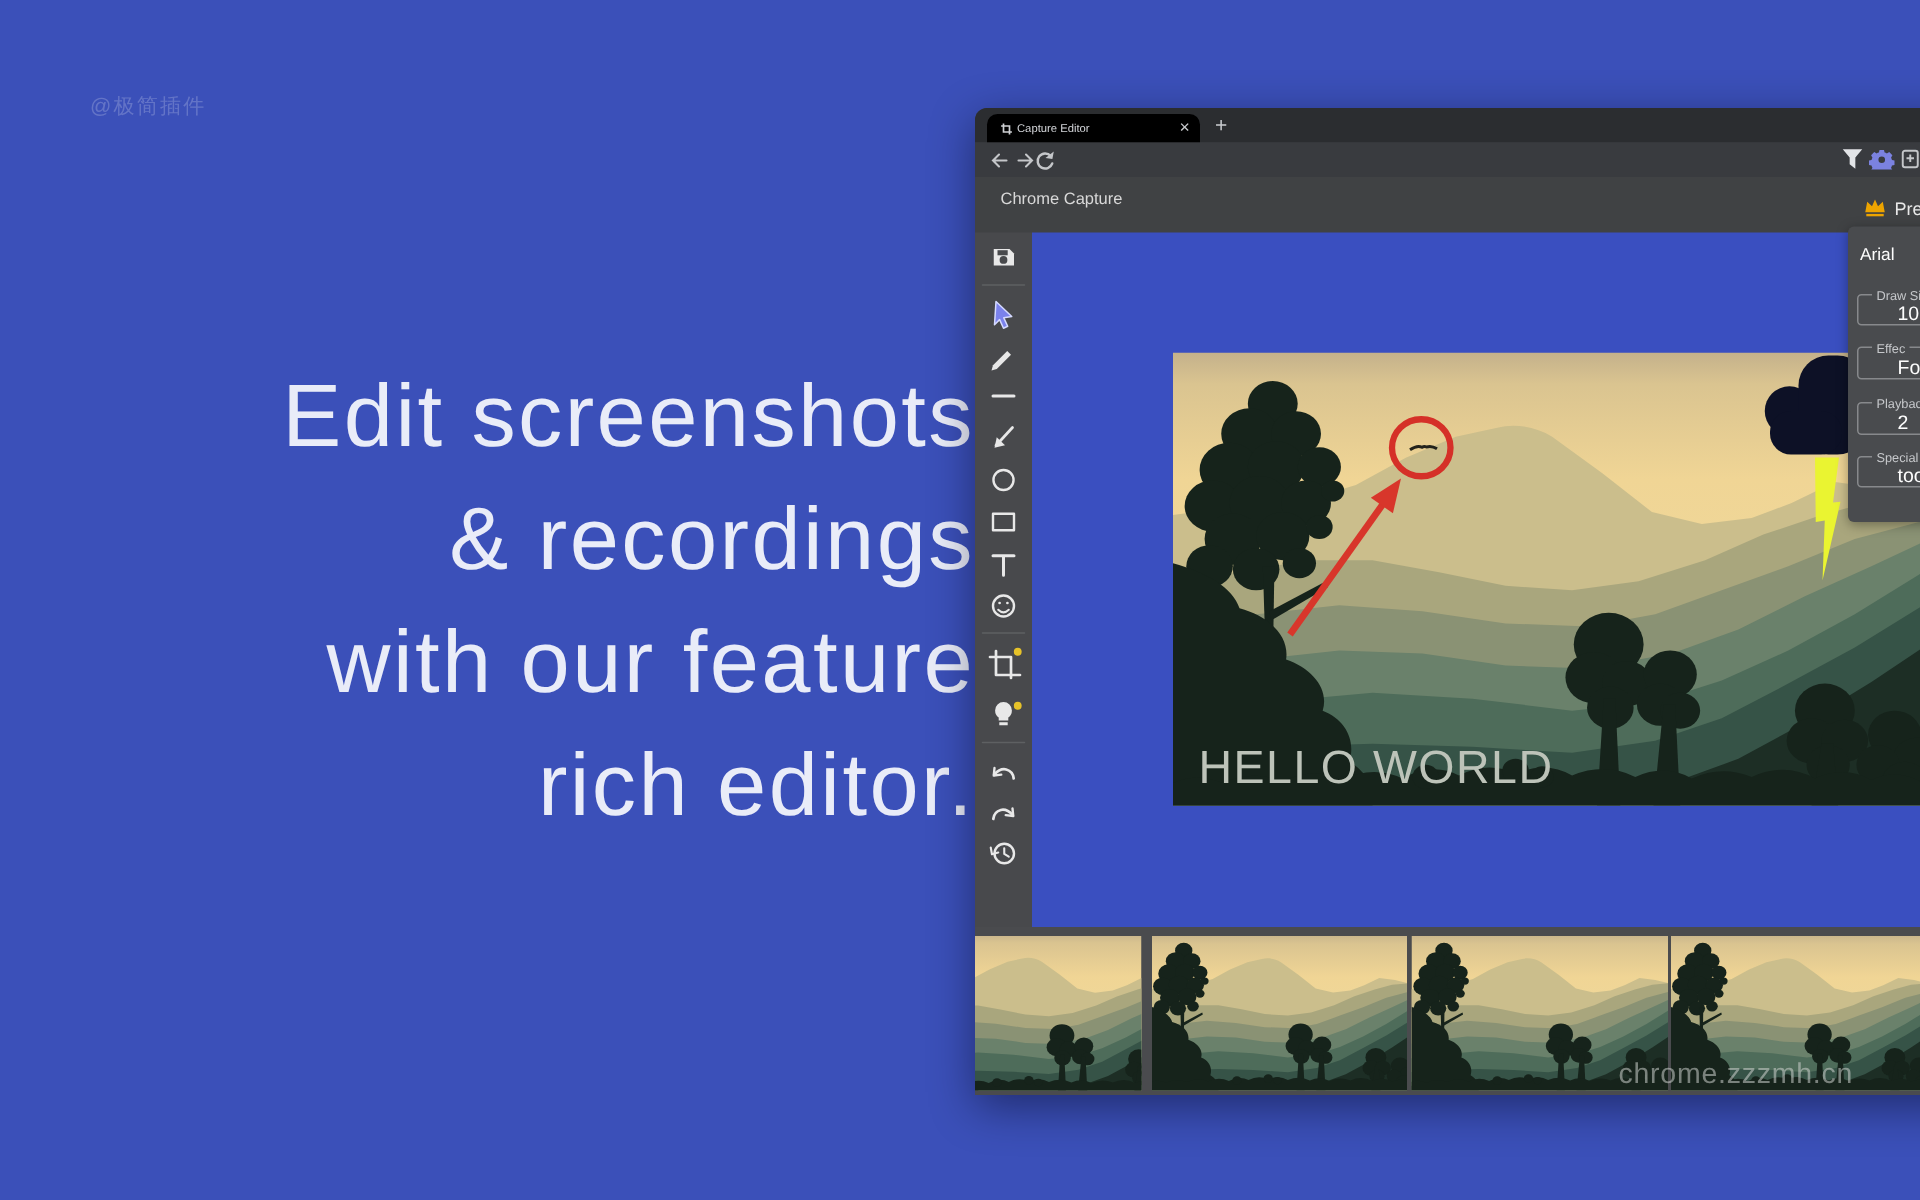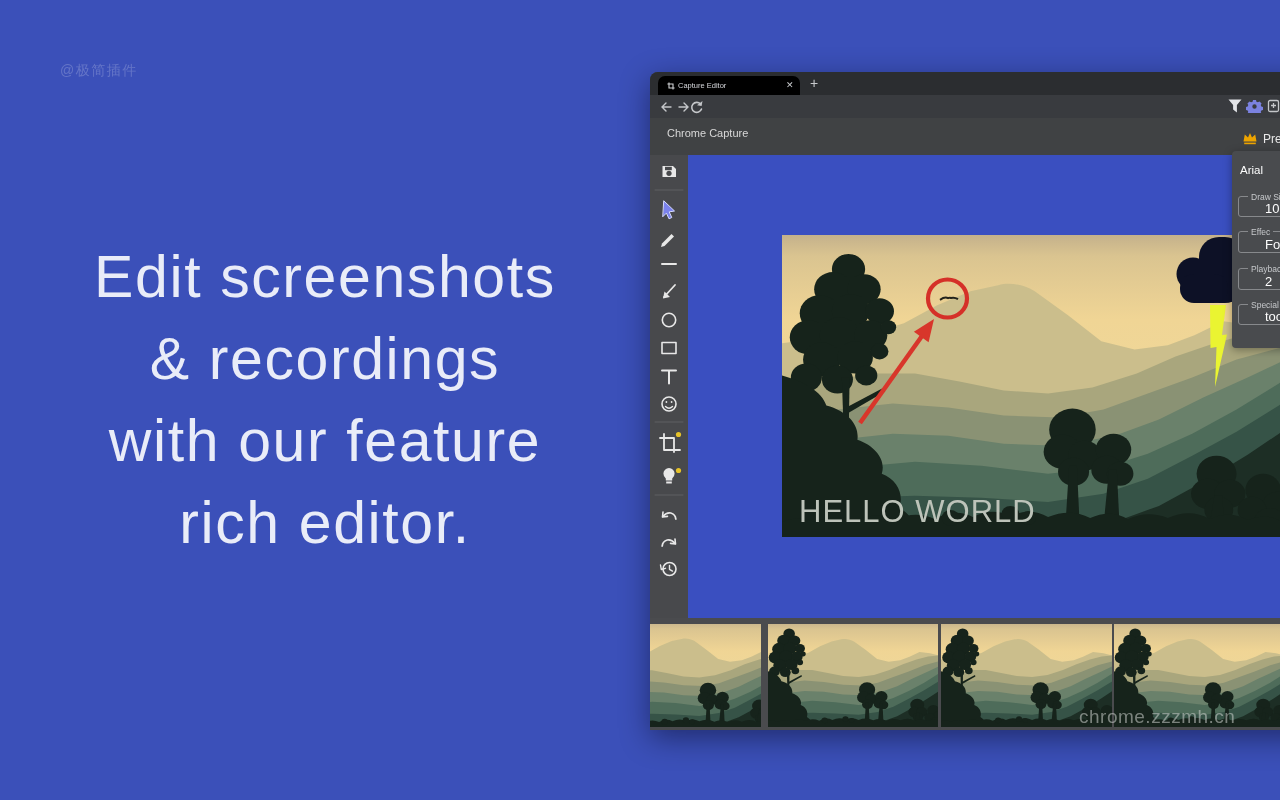--- a/index.html
+++ b/index.html
@@ -1,21 +1,21 @@
 <!DOCTYPE html>
 <html><head>
 <meta charset="utf-8">
 <style>
   * { margin:0; padding:0; box-sizing:border-box; }
   html,body { width:1280px; height:800px; overflow:hidden; }
   body { position:relative; background:#3b50b9; font-family:"Liberation Sans", sans-serif; }
   .abs { position:absolute; }
 
   .wm-top { left:60px; top:62px; color:rgba(215,222,240,0.26); font-size:14px; letter-spacing:1.5px; }
-  .headline { left:0; top:236px; width:650px; text-align:center; color:#e9ecf8;
+  .headline { left:0; top:236px; width:650px; text-align:right; color:#e9ecf8;
               font-size:59px; line-height:82px; font-weight:300; letter-spacing:1.6px; }
 
   
   .window { left:650px; top:72px; width:680px; height:658px; border-radius:8px 0 0 0;
             box-shadow:0 8px 30px rgba(0,0,20,0.45); overflow:hidden; background:#404244; }
   .tabbar { left:0; top:0; width:100%; height:23px; background:#2b2d30; }
   .tab { left:8px; top:4px; width:142px; height:19px; background:#000000; border-radius:7px 7px 0 0;
          color:#d4d6da; font-size:7.5px; line-height:19px; }
   .tab .title { position:absolute; left:20px; top:0; }
   .tab .close { position:absolute; left:128px; top:0; color:#c8cacd; font-size:9px; }

